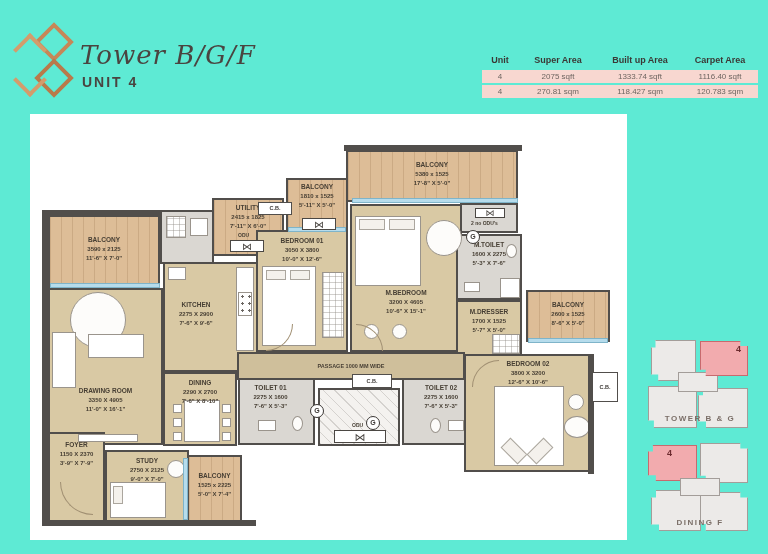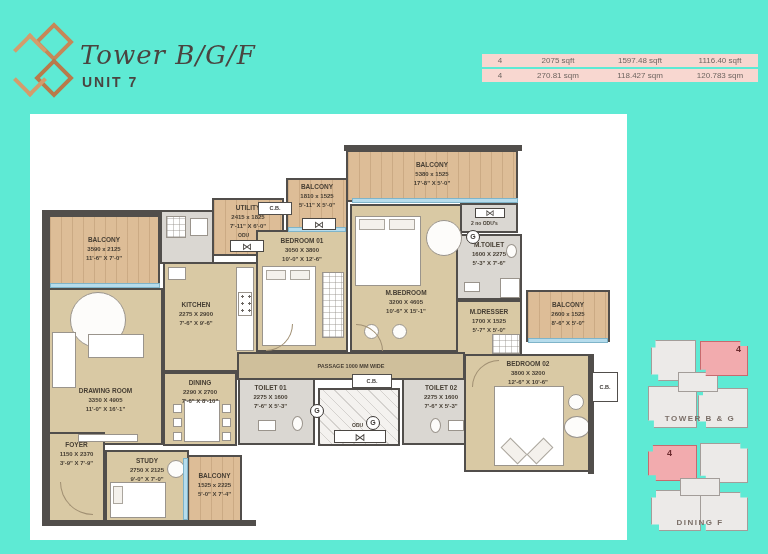--- a/index.html
+++ b/index.html
@@ -61,27 +61,33 @@
 
 <div id="app">
 
   <div class="logo">
     <div class="dia" style="left:26px;top:2px;"></div>
     <div class="dia" style="left:26px;top:38px;border-color:#b97a4a;"></div>
     <div class="chev" style="left:4px;top:12px;"></div>
     <div class="chev" style="left:4px;top:42px;transform:rotate(225deg);"></div>
   </div>
   <div class="title">Tower B/G/F</div>
-  <div class="subtitle">UNIT 7</div>
+  <div class="subtitle">UNIT 4</div>
 
   <div class="atable">
+    <div class="trow thead">
+      <span>Unit</span>
+      <span>Super Area</span>
+      <span>Built up Area</span>
+      <span>Carpet Area</span>
+    </div>
     <div class="trow tdata">
       <span>4</span>
       <span>2075 sqft</span>
-      <span>1597.48 sqft</span>
+      <span>1333.74 sqft</span>
       <span>1116.40 sqft</span>
     </div>
     <div class="trow tdata">
       <span>4</span>
       <span>270.81 sqm</span>
       <span>118.427 sqm</span>
       <span>120.783 sqm</span>
     </div>
   </div>
 

